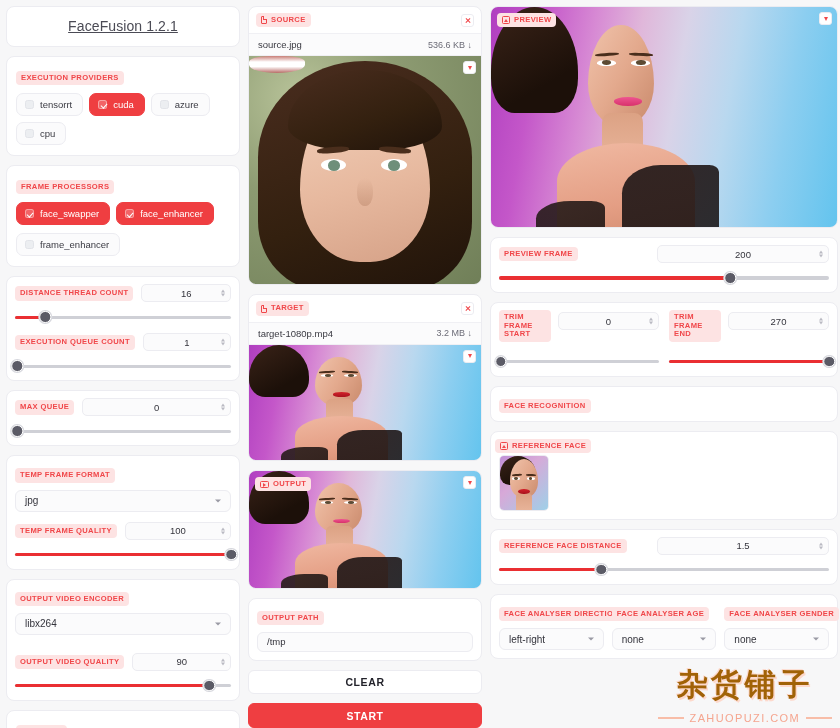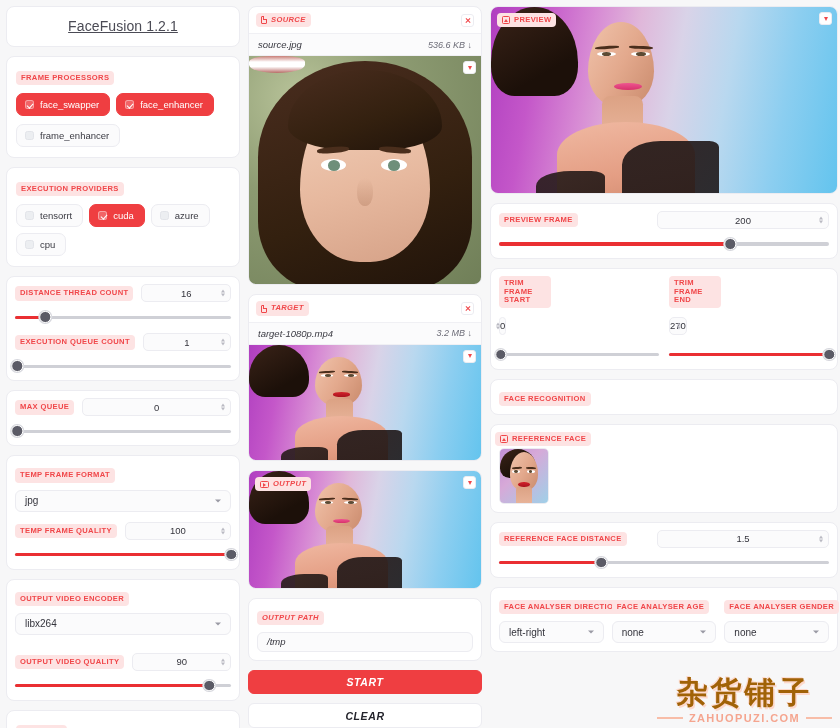--- a/index.html
+++ b/index.html
@@ -14,21 +14,21 @@
   .app {
     width: 840px; height: 728px;
     display: flex;
     gap: 8px;
     padding: 6px 2px 0 2px;
     background: #f7f7f8;
     position: relative;
   }
   .col { display: flex; flex-direction: column; gap: 9px; }
   .col-left  { width: 238px; margin-left: 4px; }
-  .col-mid   { width: 238px; font-style: italic; }
+  .col-mid   { width: 238px; }
   .col-right { width: 348px; }
 
   .card {
     background: #ffffff;
     border: 1px solid #ececf1;
     border-radius: 8px;
     padding: 9px 9px 10px 9px;
   }
   .card.tight { padding: 7px 8px 8px 8px; }
   .card.flat { padding: 0; overflow: hidden; border: 1px solid #ececf1; }
@@ -376,99 +376,99 @@
     padding: 0 9px;
     font-size: 9.5px;
     color: #34343c;
   }
 
   .row3 { display: flex; gap: 8px; }
   .row3 > div { flex: 1 1 0; min-width: 0; }
 
   .trimwrap { display: flex; gap: 10px; }
   .trimcol { flex: 1 1 0; min-width: 0; }
-  .trimtop { display: flex; align-items: flex-start; gap: 7px; flex-direction: column; }
+  .trimtop { display: flex; align-items: flex-start; gap: 7px; }
 
   
   .watermark {
     position: absolute;
     right: 8px; bottom: 4px;
     text-align: center;
     pointer-events: none;
     user-select: none;
   }
   .wm-cn {
     font-size: 31px;
     font-weight: bold;
     color: #a16207;
     letter-spacing: 3px;
     line-height: 1;
     text-shadow: 1.5px 1.5px 0 #fdd9cc, -1px -1px 0 #fdd9cc;
     font-family: "DejaVu Sans", sans-serif;
   }
   .wm-en {
-    margin-top: 4px;
+    margin-top: 12px;
     font-size: 11px;
     color: #f5a58f;
     letter-spacing: 1.4px;
-    display: flex; align-items: center; justify-content: center; gap: 6px; font-weight: bold;
+    display: flex; align-items: center; justify-content: center; gap: 6px;
   }
   .wm-en::before, .wm-en::after {
     content:""; width: 26px; height: 1.6px; background: #f8bda8; display:block;
   }
 </style>
 </head>
 <body>
 
 <div class="app">
 
   <div class="col col-left">
 
     <div class="card title-bar">
       <span class="title-text">FaceFusion 1.2.1</span>
+    </div>
+
+    <div class="card">
+      <span class="lbl">EXECUTION PROVIDERS</span>
+      <div class="chips">
+        <div class="chip">
+          <span class="box"></span>
+          <span>tensorrt</span>
+        </div>
+        <div class="chip on">
+          <span class="box"></span>
+          <span>cuda</span>
+        </div>
+        <div class="chip">
+          <span class="box"></span>
+          <span>azure</span>
+        </div>
+        <div class="chip">
+          <span class="box"></span>
+          <span>cpu</span>
+        </div>
+      </div>
     </div>
 
     <div class="card">
       <span class="lbl">FRAME PROCESSORS</span>
       <div class="chips">
         <div class="chip on">
           <span class="box"></span>
           <span>face_swapper</span>
         </div>
         <div class="chip on">
           <span class="box"></span>
           <span>face_enhancer</span>
         </div>
       </div>
       <div class="chips">
         <div class="chip">
           <span class="box"></span>
           <span>frame_enhancer</span>
-        </div>
-      </div>
-    </div>
-
-    <div class="card">
-      <span class="lbl">EXECUTION PROVIDERS</span>
-      <div class="chips">
-        <div class="chip">
-          <span class="box"></span>
-          <span>tensorrt</span>
-        </div>
-        <div class="chip on">
-          <span class="box"></span>
-          <span>cuda</span>
-        </div>
-        <div class="chip">
-          <span class="box"></span>
-          <span>azure</span>
-        </div>
-        <div class="chip">
-          <span class="box"></span>
-          <span>cpu</span>
         </div>
       </div>
     </div>
 
     <div class="card tight">
       <div class="numrow">
         <span class="lbl">DISTANCE THREAD COUNT</span>
         <div class="numinput">
           <span>16</span>
           <span class="spin">
@@ -660,28 +660,28 @@
       </div>
     </div>
 
     <div class="card tight">
       <span class="lbl">OUTPUT PATH</span>
       <div class="textinput">
         <span>/tmp</span>
       </div>
     </div>
 
+    <div class="btn btn-clear">CLEAR</div>
     <div class="btn btn-start">START</div>
-    <div class="btn btn-clear">CLEAR</div>
   </div>
 
   <div class="col col-right">
 
     <div class="card flat">
-      <div class="media" style="height:186px">
+      <div class="media" style="height:220px">
         <div class="ph bg-studio">
           <div class="st-hair" style="left:26%;top:1%;width:25%;height:48%"></div>
           <div class="face st-face" style="left:28%;top:8%;width:19%;height:46%"></div>
           <div class="neck st-neck" style="left:32%;top:48%;width:12%;height:22%"></div>
           <div class="st-shoul" style="left:19%;top:62%;width:40%;height:44%"></div>
           <div class="st-dress" style="left:38%;top:72%;width:28%;height:32%"></div>
           <div class="st-dress2" style="left:13%;top:88%;width:20%;height:16%"></div>
           <div class="brow st-brow-l" style="left:30%;top:21%;width:7%;height:1.4%"></div>
           <div class="brow st-brow-r" style="left:40%;top:21%;width:7%;height:1.4%"></div>
           <div class="eye st-eye-l" style="left:30.5%;top:24%;width:5.5%;height:2.6%"></div>

